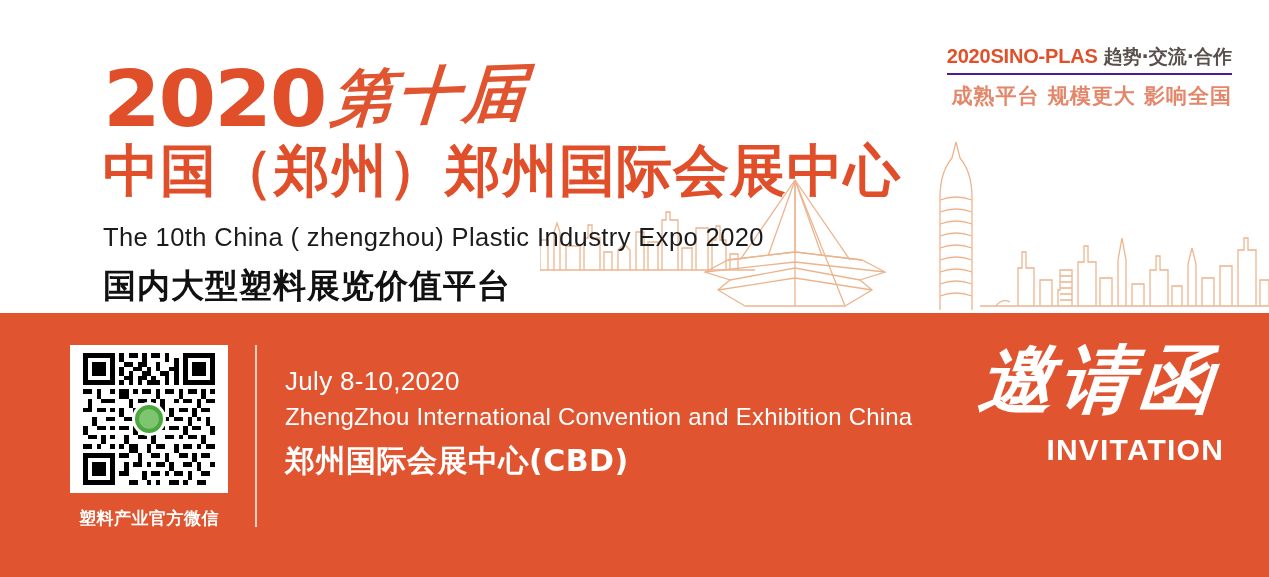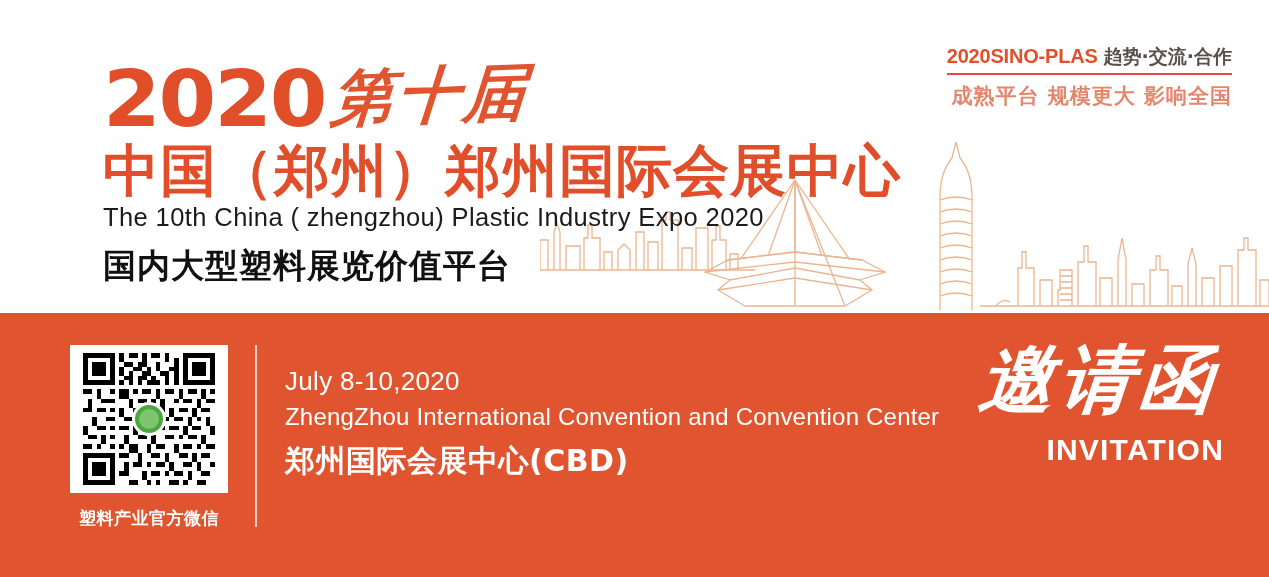--- a/index.html
+++ b/index.html
@@ -89,21 +89,21 @@
     white-space: nowrap;
   }
 
   #title-en {
     font-family: "Liberation Sans", sans-serif;
     font-weight: normal;
     font-size: 25.5px;
     line-height: 30px;
     color: #1b1b1b;
     letter-spacing: 0.4px;
-    margin-top: 0;
+    margin-top: 20px;
     white-space: nowrap;
   }
 
   #tagline-cn {
     font-family: "DejaVu Sans", sans-serif;
     font-weight: bold;
     font-size: 33px;
     line-height: 40px;
     color: #111111;
     letter-spacing: 1px;
@@ -114,21 +114,21 @@
   
   #slogan-block {
     position: absolute;
     right: 37px;
     top: 44px;
     text-align: right;
   }
   #slogan-line1 {
     white-space: nowrap;
     padding-bottom: 3px;
-    border-bottom: 2px solid #ef4444;
+    border-bottom: 2px solid #4c1d95;
     display: inline-block;
   }
   #slogan-brand {
     font-family: "Liberation Sans", sans-serif;
     font-weight: bold;
     font-size: 20px;
     color: #E0512B;
     letter-spacing: -0.2px;
   }
   #slogan-keywords {
@@ -555,21 +555,21 @@
           <div id="qr-logo-inner"></div>
         </div>
       </div>
       <div id="qr-caption">塑料产业官方微信</div>
     </div>
 
     <div id="divider"></div>
 
     <div id="details-block">
       <div id="date-en">July 8-10,2020</div>
-      <div id="venue-en">ZhengZhou International Convention and Convention Center</div>
+      <div id="venue-en">ZhengZhou International Convention and Exhibition China</div>
       <div id="venue-cn">郑州国际会展中心(CBD)</div>
     </div>
 
     <div id="invitation-block">
       <div id="invitation-cn">邀请函</div>
       <div id="invitation-en">INVITATION</div>
     </div>
   </div>
 </div>
 

